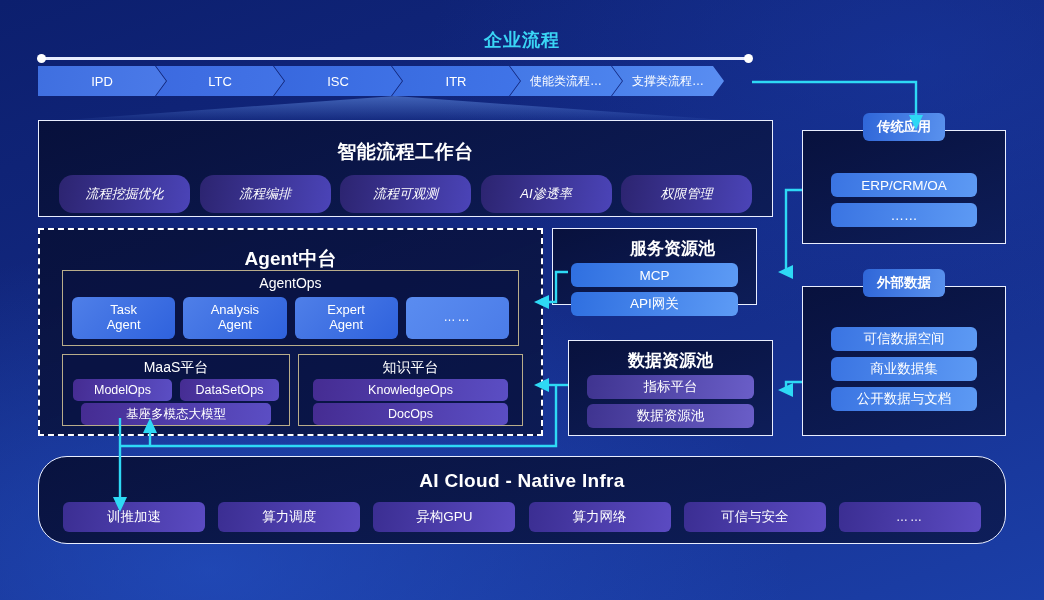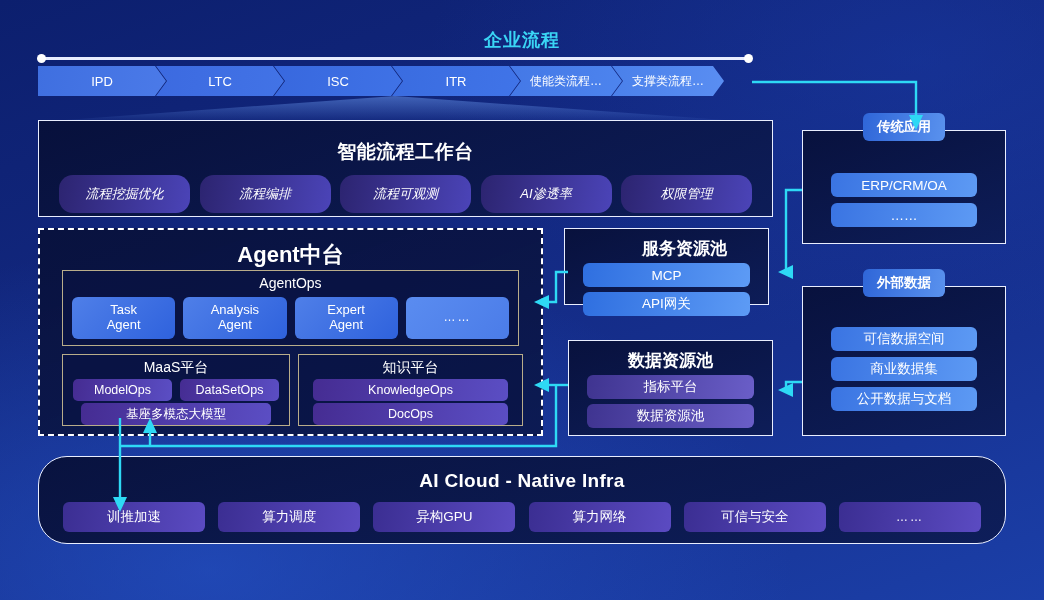--- a/index.html
+++ b/index.html
@@ -93,21 +93,21 @@
     background: linear-gradient(100deg, #2c2470 0%, #4b44b8 100%);
     font-style: italic;
   }
 
   
   #agent-hub {
     position: absolute; left: 38px; top: 228px; width: 505px; height: 208px;
     border: 2px dashed #ffffff;
     background: linear-gradient(160deg, rgba(8,16,58,0.93), rgba(11,24,76,0.9));
   }
-  #agent-hub > .panel-title { font-size: 22px; margin-top: 10px; }
+  #agent-hub > .panel-title { font-size: 19px; margin-top: 16px; }
 
   .inner-box {
     position: absolute;
     border: 1px solid #b9ad8a;
     background: rgba(9,19,66,0.55);
   }
   .inner-title { text-align: center; font-size: 14px; color: #fff; margin-top: 4px; }
 
   #agentops { left: 22px; top: 40px; right: 22px; height: 76px; }
   .ops-row {
@@ -132,21 +132,21 @@
     background: linear-gradient(100deg, #452c92 0%, #5b4ec4 100%);
     text-align: center;
   }
   .maas-r1 { position: absolute; left: 10px; right: 10px; top: 24px; display: flex; gap: 8px; }
   .maas-r1 .sm-pill { flex: 1; }
   .maas-r2 { position: absolute; left: 18px; right: 18px; top: 48px; }
   .kn-r1 { position: absolute; left: 14px; right: 14px; top: 24px; }
   .kn-r2 { position: absolute; left: 14px; right: 14px; top: 48px; }
 
   
-  #svc-pool  { left: 564px; top: 228px; width: 205px; height: 77px; padding-left: 36px; }
+  #svc-pool  { left: 552px; top: 228px; width: 205px; height: 77px; padding-left: 36px; }
   #data-pool { left: 568px; top: 340px; width: 205px; height: 96px; }
   #svc-pool .panel-title, #data-pool .panel-title { font-size: 17px; margin-top: 8px; }
   .pool-pill {
     position: absolute; left: 18px; right: 18px; height: 24px; border-radius: 6px;
     display: flex; align-items: center; justify-content: center;
     font-size: 13.5px; color: #fff;
   }
   .pool-pill.blue  { background: linear-gradient(100deg, #2f6fe0 0%, #5d9bf5 100%); }
   .pool-pill.purp  { background: linear-gradient(100deg, #3f3490 0%, #6a5ec8 100%); }
   .pool-r1 { top: 34px; }

